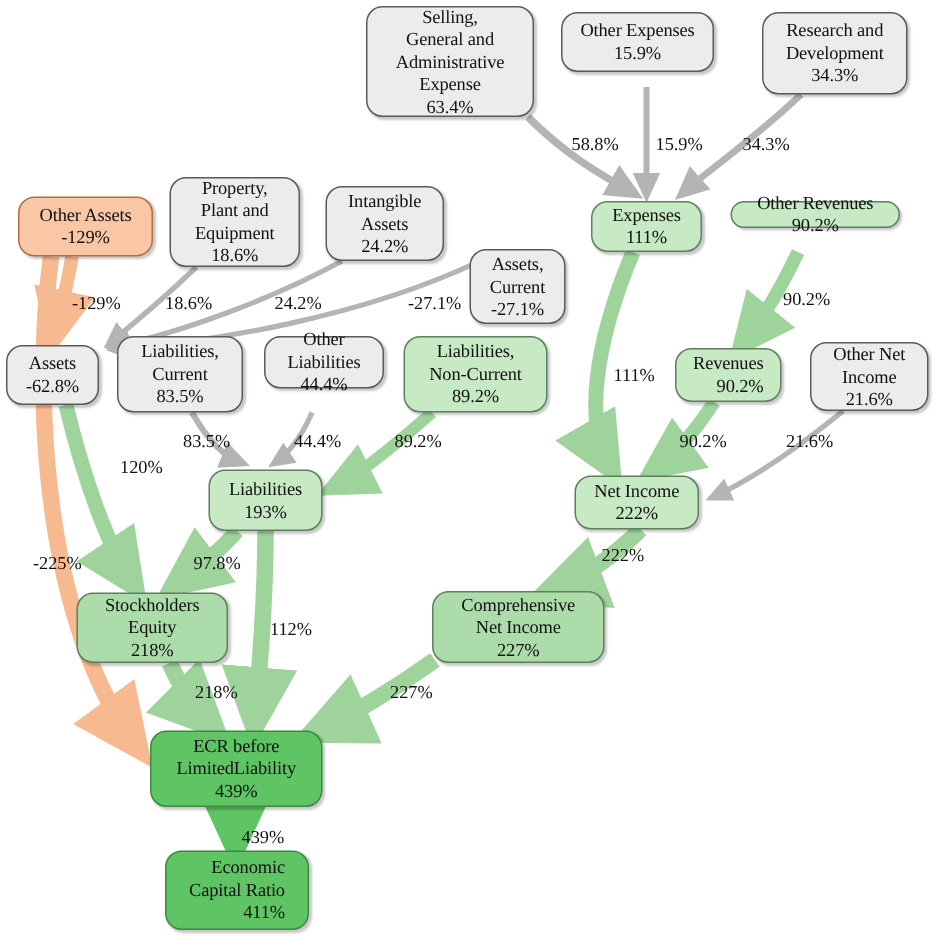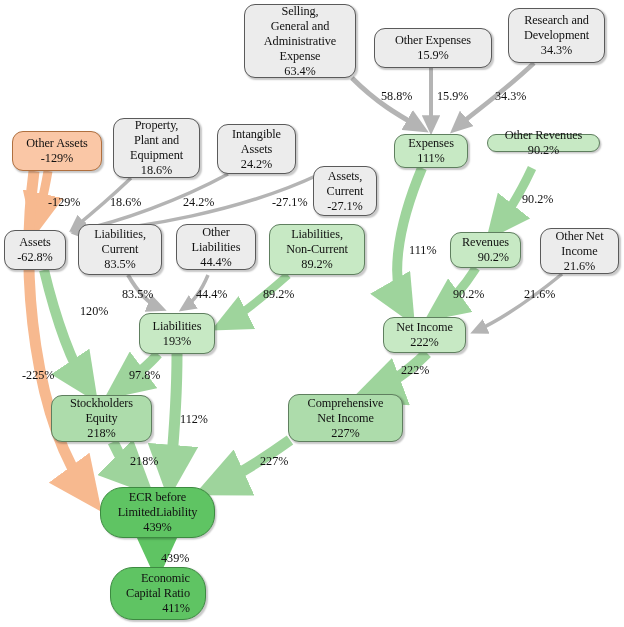--- a/index.html
+++ b/index.html
@@ -39,21 +39,21 @@
     z-index: 3;
   }
   .node .nlabel {
     display: block;
     white-space: pre-line;
     padding: 0 3px;
   }
   .fill-grey   { background: #ececec; border-color: #5a5a5a; }
   .fill-green  { background: #c7e9c4; border-color: #5f7f5f; }
   .fill-green2 { background: #addcab; border-color: #5f7f5f; }
-  .fill-green3 { background: #5fc463; border-color: #3d8a41; border-radius: 23px; }
+  .fill-green3 { background: #5fc463; border-color: #3d8a41; }
   .fill-orange { background: #fac7a6; border-color: #b0703f; }
 
   .edge-label {
     position: absolute;
     font-family: "Liberation Serif", "DejaVu Serif", serif;
     font-size: 12.2px;
     color: #111111;
     white-space: nowrap;
     z-index: 4;
   }
@@ -110,21 +110,21 @@
     <path d="M 157,538 C 157,548 157,554 157,560" fill="none" stroke="#5fc463" stroke-width="12" marker-end="url(#ah-greens)"></path>
   </svg>
 
   <div class="node fill-grey" style="left:244px; top:4px;   width:112px; height:74px;">
       <span class="nlabel">Selling,
 General and
 Administrative
 Expense
 63.4%</span>
     </div>
-  <div class="node fill-grey" style="left:374px; top:28px;  width:118px; height:40px;">
+  <div class="node fill-grey" style="left:374px; top:8px;  width:102px; height:40px;">
       <span class="nlabel">Other Expenses
 15.9%</span>
     </div>
   <div class="node fill-grey" style="left:508px; top:8px;   width:97px;  height:55px;">
       <span class="nlabel">Research and
 Development
 34.3%</span>
     </div>
 
   <div class="node fill-orange" style="left:12px;  top:131px; width:90px;  height:40px;align-items:center;">
@@ -158,21 +158,21 @@
 
   <div class="node fill-grey" style="left:4px;   top:230px; width:62px;  height:40px;">
       <span class="nlabel">Assets
 -62.8%</span>
     </div>
   <div class="node fill-grey" style="left:78px;  top:224px; width:84px;  height:51px;">
       <span class="nlabel">Liabilities,
 Current
 83.5%</span>
     </div>
-  <div class="node fill-grey" style="left:176px; top:224px; width:80px;  height:46px;">
+  <div class="node fill-grey" style="left:176px; top:224px; width:80px;  height:35px;">
       <span class="nlabel">Other
 Liabilities
 44.4%</span>
     </div>
   <div class="node fill-green" style="left:269px; top:224px; width:96px;  height:51px;">
       <span class="nlabel">Liabilities,
 Non-Current
 89.2%</span>
     </div>
   <div class="node fill-green" style="left:450px; top:232px; width:71px;  height:36px;text-align:right;">

